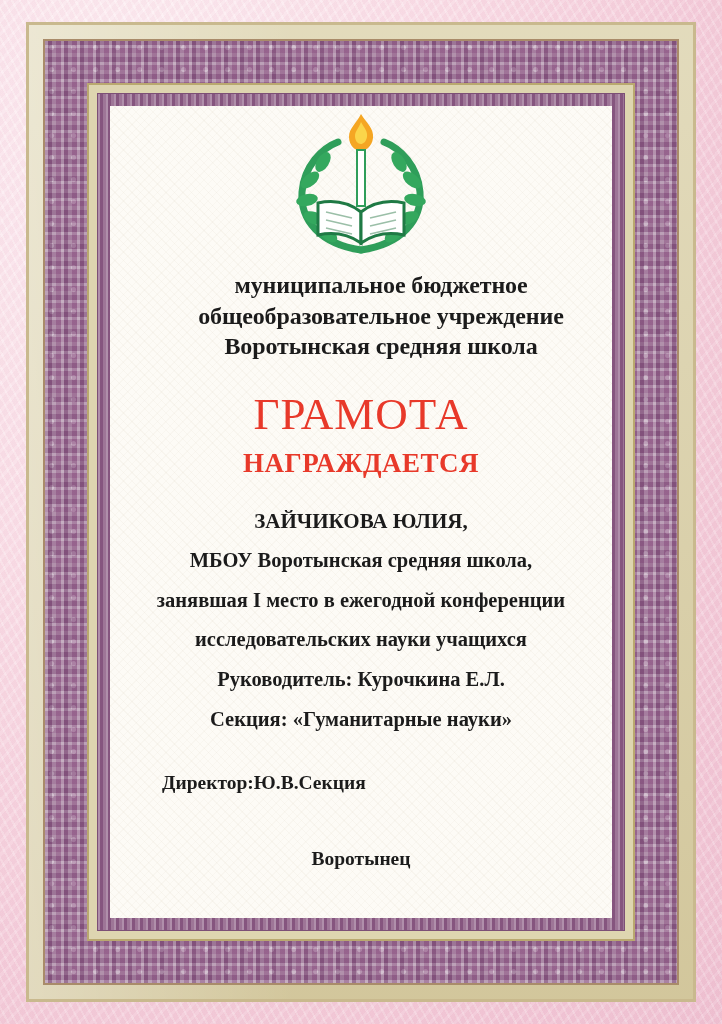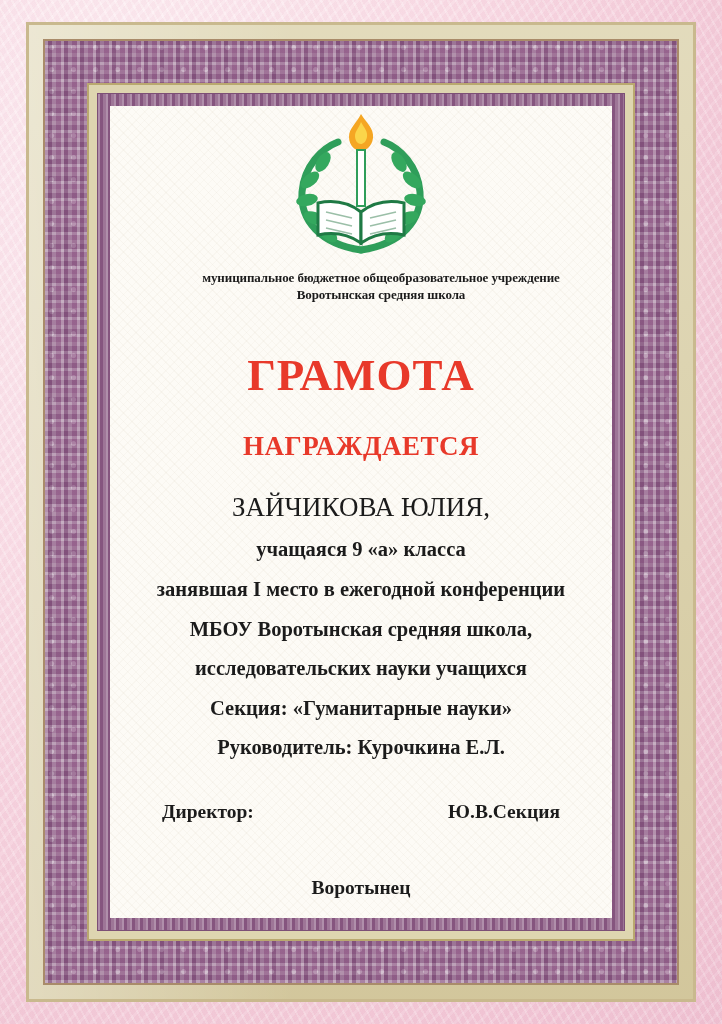--- a/index.html
+++ b/index.html
@@ -112,60 +112,59 @@
     margin: 0 auto;
     padding-top: 2px;
     width: 170px;
     height: 150px;
     position: relative;
   }
   .emblem svg { display: block; }
 
   .org {
     margin-top: 12px;
-    font-size: 13px;
+    font-size: 24px;
     font-weight: bold;
     line-height: 1.28;
     letter-spacing: -0.1px;
     margin-left: 40px;
   }
 
   .title {
-    margin-top: 46px;
+    margin-top: 26px;
     font-size: 45px;
-    font-weight: bold;
+    font-weight: normal;
     color: #e8392a;
     letter-spacing: 1px;
   }
 
   .subtitle {
-    margin-top: 30px;
+    margin-top: 8px;
     font-size: 27px;
     font-weight: bold;
     color: #e8392a;
     letter-spacing: 0.5px;
   }
 
   .recipient {
     margin-top: 30px;
-    font-size: 27px;
-    font-weight: normal;
+    font-size: 21px;
+    font-weight: bold;
   }
 
   .line {
     margin-top: 13px;
     font-size: 20.5px;
     font-weight: bold;
     line-height: 1.3;
   }
 
   .signature-row {
     margin-top: 40px;
     display: flex;
-    justify-content: space-between;
     align-items: baseline;
     padding: 0 18px;
     font-size: 19.5px;
     font-weight: bold;
   }
 
   .place {
     margin-top: 54px;
     font-size: 19.5px;
     font-weight: bold;
@@ -219,26 +218,25 @@
               </div>
 
               <div class="org">муниципальное бюджетное общеобразовательное учреждение Воротынская средняя школа</div>
 
               <div class="title">ГРАМОТА</div>
 
               <div class="subtitle">НАГРАЖДАЕТСЯ</div>
 
               <div class="recipient">ЗАЙЧИКОВА ЮЛИЯ,</div>
 
-              <div class="line">учащаяся  9 «а» класса</div>
+              <div class="line">МБОУ Воротынская средняя школа,</div>
               <div class="line">занявшая I  место в ежегодной конференции</div>
-              <div class="line">МБОУ Воротынская средняя школа,</div>
               <div class="line">исследовательских науки учащихся</div>
+              <div class="line">Руководитель: Курочкина Е.Л.</div>
               <div class="line">Секция: «Гуманитарные науки»</div>
-              <div class="line">Руководитель: Курочкина Е.Л.</div>
 
               <div class="signature-row">
                 <span>Директор:</span>
                 <span>Ю.В.Секция</span>
               </div>
 
               <div class="place">Воротынец</div>
 
             </div>
           </div>

